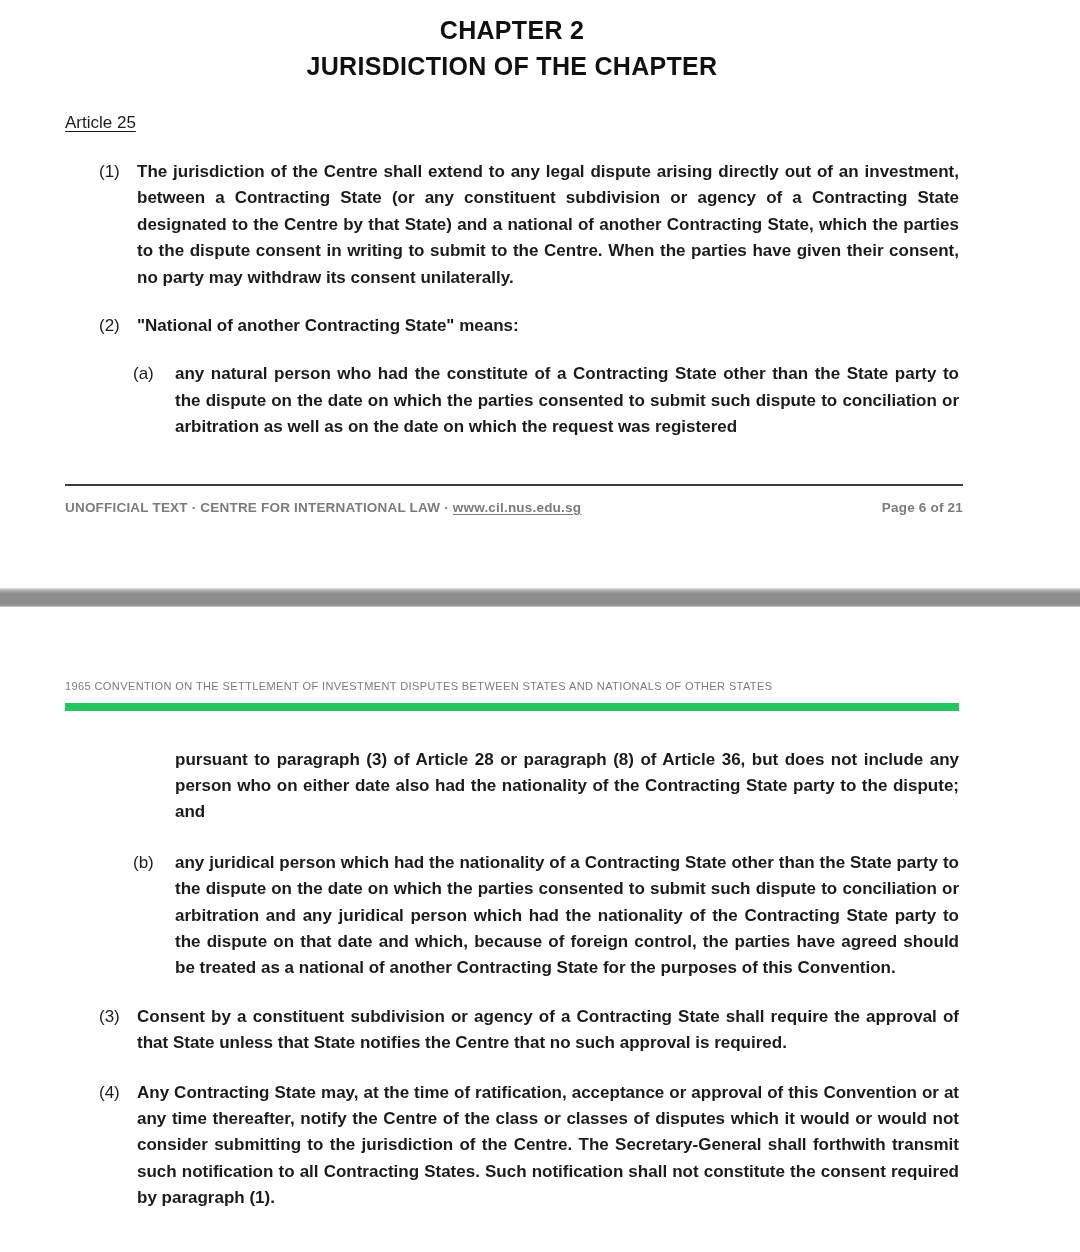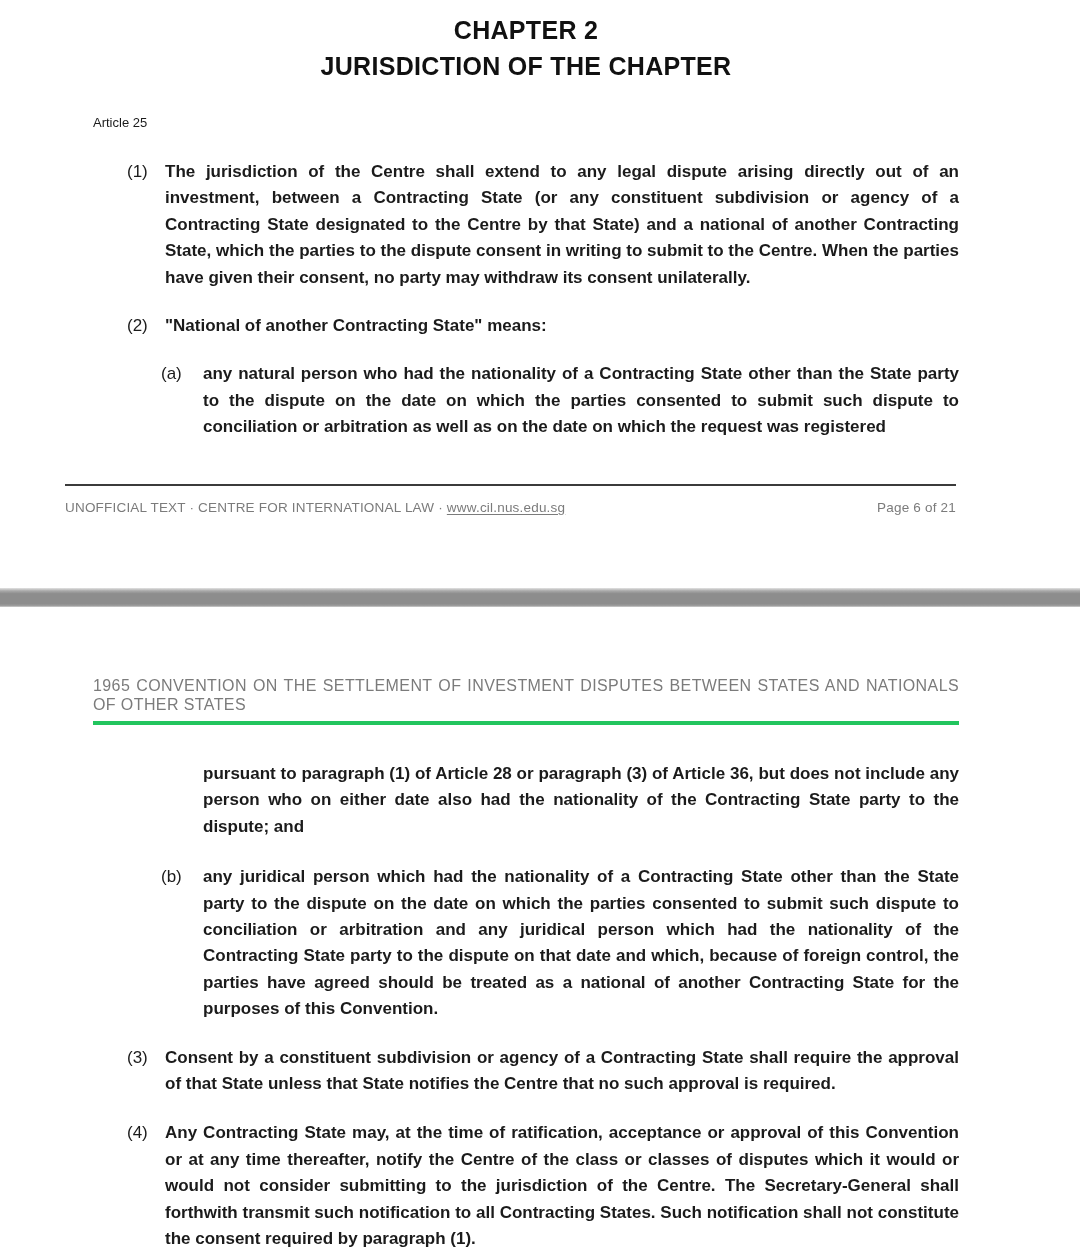--- a/index.html
+++ b/index.html
@@ -12,38 +12,39 @@
     overflow: hidden;
   }
   .page {
     position: relative;
     width: 1080px;
     box-sizing: border-box;
   }
   .page-1 { height: 588px; }
   .page-2 { height: 645px; }
   .content {
-    padding-left: 93px;
+    padding-left: 65px;
     padding-right: 121px;
   }
   
   .doc-title {
     margin: 0;
     padding-top: 12px;
     text-align: center;
     font-size: 25px;
     font-weight: bold;
     line-height: 36px;
     letter-spacing: 0.3px;
     color: #111111;
   }
   .article-heading {
     margin-top: 27px;
-    font-size: 13px;
+    font-size: 17px;
     line-height: 24px;
+    text-decoration: underline;
     text-underline-offset: 3px;
   }
   
   .para {
     display: flex;
     font-size: 17px;
     line-height: 26.4px;
     text-align: justify;
   }
   .para .num {
@@ -54,22 +55,23 @@
   .para.level-2 .num { margin-left: 68px; width: 42px; }
   .para .txt { flex: 1 1 auto; font-weight: bold; }
   .mt-24 { margin-top: 24px; }
   .mt-22 { margin-top: 22px; }
   .mt-23 { margin-top: 23px; }
   .mt-36 { margin-top: 36px; }
   
   .p1-footer {
     position: absolute;
     left: 65px;
-    right: 124px;
+    right: 117px;
     top: 484px;
+    font-weight: bold;
   }
   .p1-footer .rule {
     border-top: 2px solid #3b3b3b;
     height: 0;
   }
   .footer-row {
     margin-top: 13px;
     display: flex;
     justify-content: space-between;
     align-items: baseline;
@@ -88,26 +90,26 @@
     width: 1080px;
     height: 19px;
     background: linear-gradient(to bottom,
       #e3e3e3 0%, #a9a9a9 15%,
       #8d8d8d 30%, #8d8d8d 82%,
       #9b9b9b 92%, #cfcfcf 100%);
   }
   
   .running-header {
     margin-top: 70px;
-    font-size: 16px;
+    font-size: 11px;
     line-height: 18.5px;
     color: #7b7b7b;
     letter-spacing: 0.4px;
     text-align: justify;
-    border-bottom: 4px solid #22c55e;
+    border-bottom: 8px solid #22c55e;
     padding-bottom: 7px;
   }
 </style>
 </head>
 <body>
 
 <div class="page page-1">
   <div class="content">
     <h1 class="doc-title">
       <span>CHAPTER 2</span><br>
@@ -121,42 +123,42 @@
       <span class="txt">The jurisdiction of the Centre shall extend to any legal dispute arising directly out of an investment, between a Contracting State (or any constituent subdivision or agency of a Contracting State designated to the Centre by that State) and a national of another Contracting State, which the parties to the dispute consent in writing to submit to the Centre. When the parties have given their consent, no party may withdraw its consent unilaterally.</span>
     </div>
 
     <div class="para level-1 mt-22">
       <span class="num">(2)</span>
       <span class="txt">"National of another Contracting State" means:</span>
     </div>
 
     <div class="para level-2 mt-22">
       <span class="num">(a)</span>
-      <span class="txt">any natural person who had the nationality of a Contracting State other than the State party to the dispute on the date on which the parties consented to submit such dispute to conciliation or arbitration as well as on the date on which the request was registered</span>
+      <span class="txt">any natural person who had the constitute of a Contracting State other than the State party to the dispute on the date on which the parties consented to submit such dispute to conciliation or arbitration as well as on the date on which the request was registered</span>
     </div>
   </div>
 
   <div class="p1-footer">
     <div class="rule"></div>
     <div class="footer-row">
       <span><span>UNOFFICIAL TEXT · CENTRE FOR INTERNATIONAL LAW · </span><a class="footer-link" href="#">www.cil.nus.edu.sg</a></span>
       <span>Page 6 of 21</span>
     </div>
   </div>
 </div>
 
 <div class="page-separator"></div>
 
 <div class="page page-2">
   <div class="content">
     <div class="running-header">1965 CONVENTION ON THE SETTLEMENT OF INVESTMENT DISPUTES BETWEEN STATES AND NATIONALS OF OTHER STATES</div>
 
     <div class="para level-2 mt-36">
       <span class="num"></span>
-      <span class="txt">pursuant to paragraph (1) of Article 28 or paragraph (3) of Article 36, but does not include any person who on either date also had the nationality of the Contracting State party to the dispute; and</span>
+      <span class="txt">pursuant to paragraph (3) of Article 28 or paragraph (8) of Article 36, but does not include any person who on either date also had the nationality of the Contracting State party to the dispute; and</span>
     </div>
 
     <div class="para level-2 mt-24">
       <span class="num">(b)</span>
       <span class="txt">any juridical person which had the nationality of a Contracting State other than the State party to the dispute on the date on which the parties consented to submit such dispute to conciliation or arbitration and any juridical person which had the nationality of the Contracting State party to the dispute on that date and which, because of foreign control, the parties have agreed should be treated as a national of another Contracting State for the purposes of this Convention.</span>
     </div>
 
     <div class="para level-1 mt-22">
       <span class="num">(3)</span>
       <span class="txt">Consent by a constituent subdivision or agency of a Contracting State shall require the approval of that State unless that State notifies the Centre that no such approval is required.</span>

